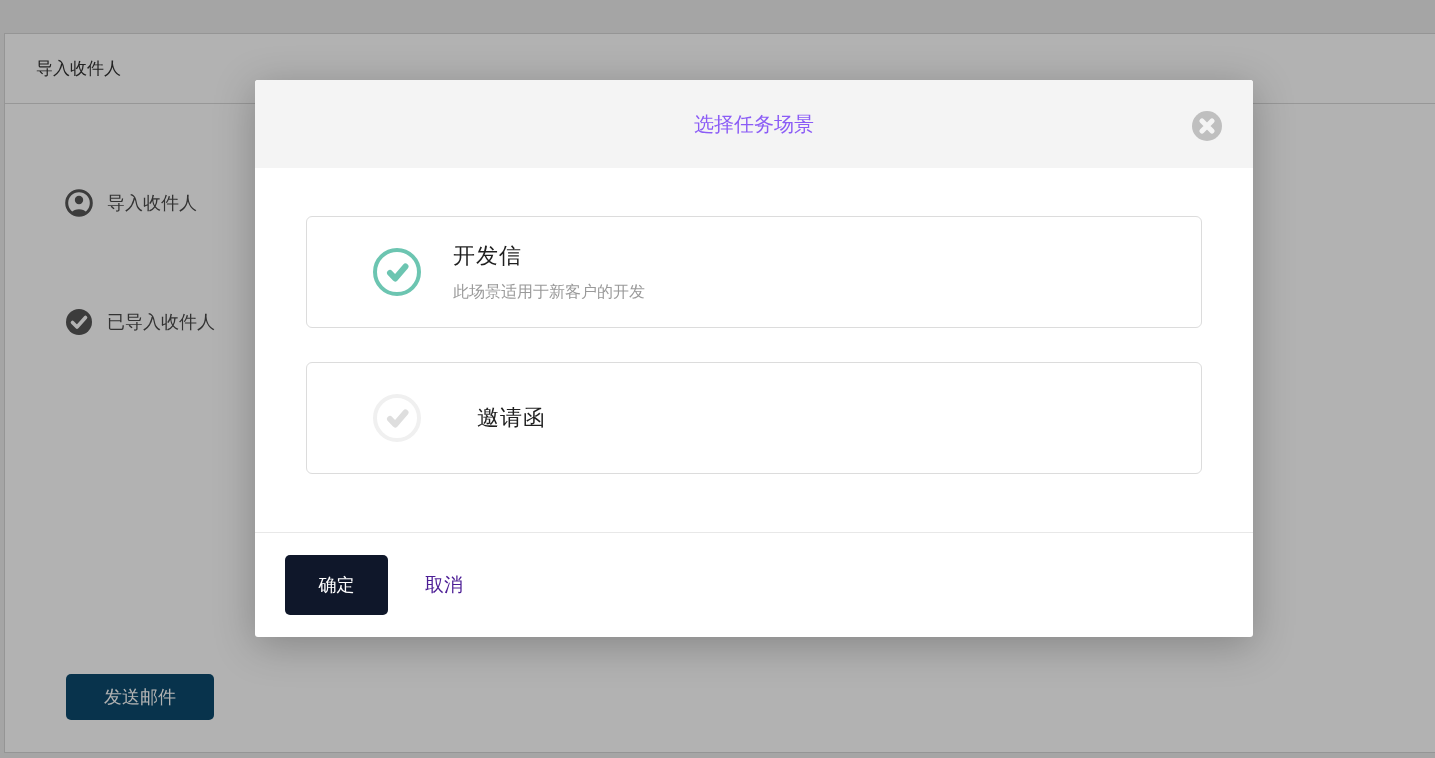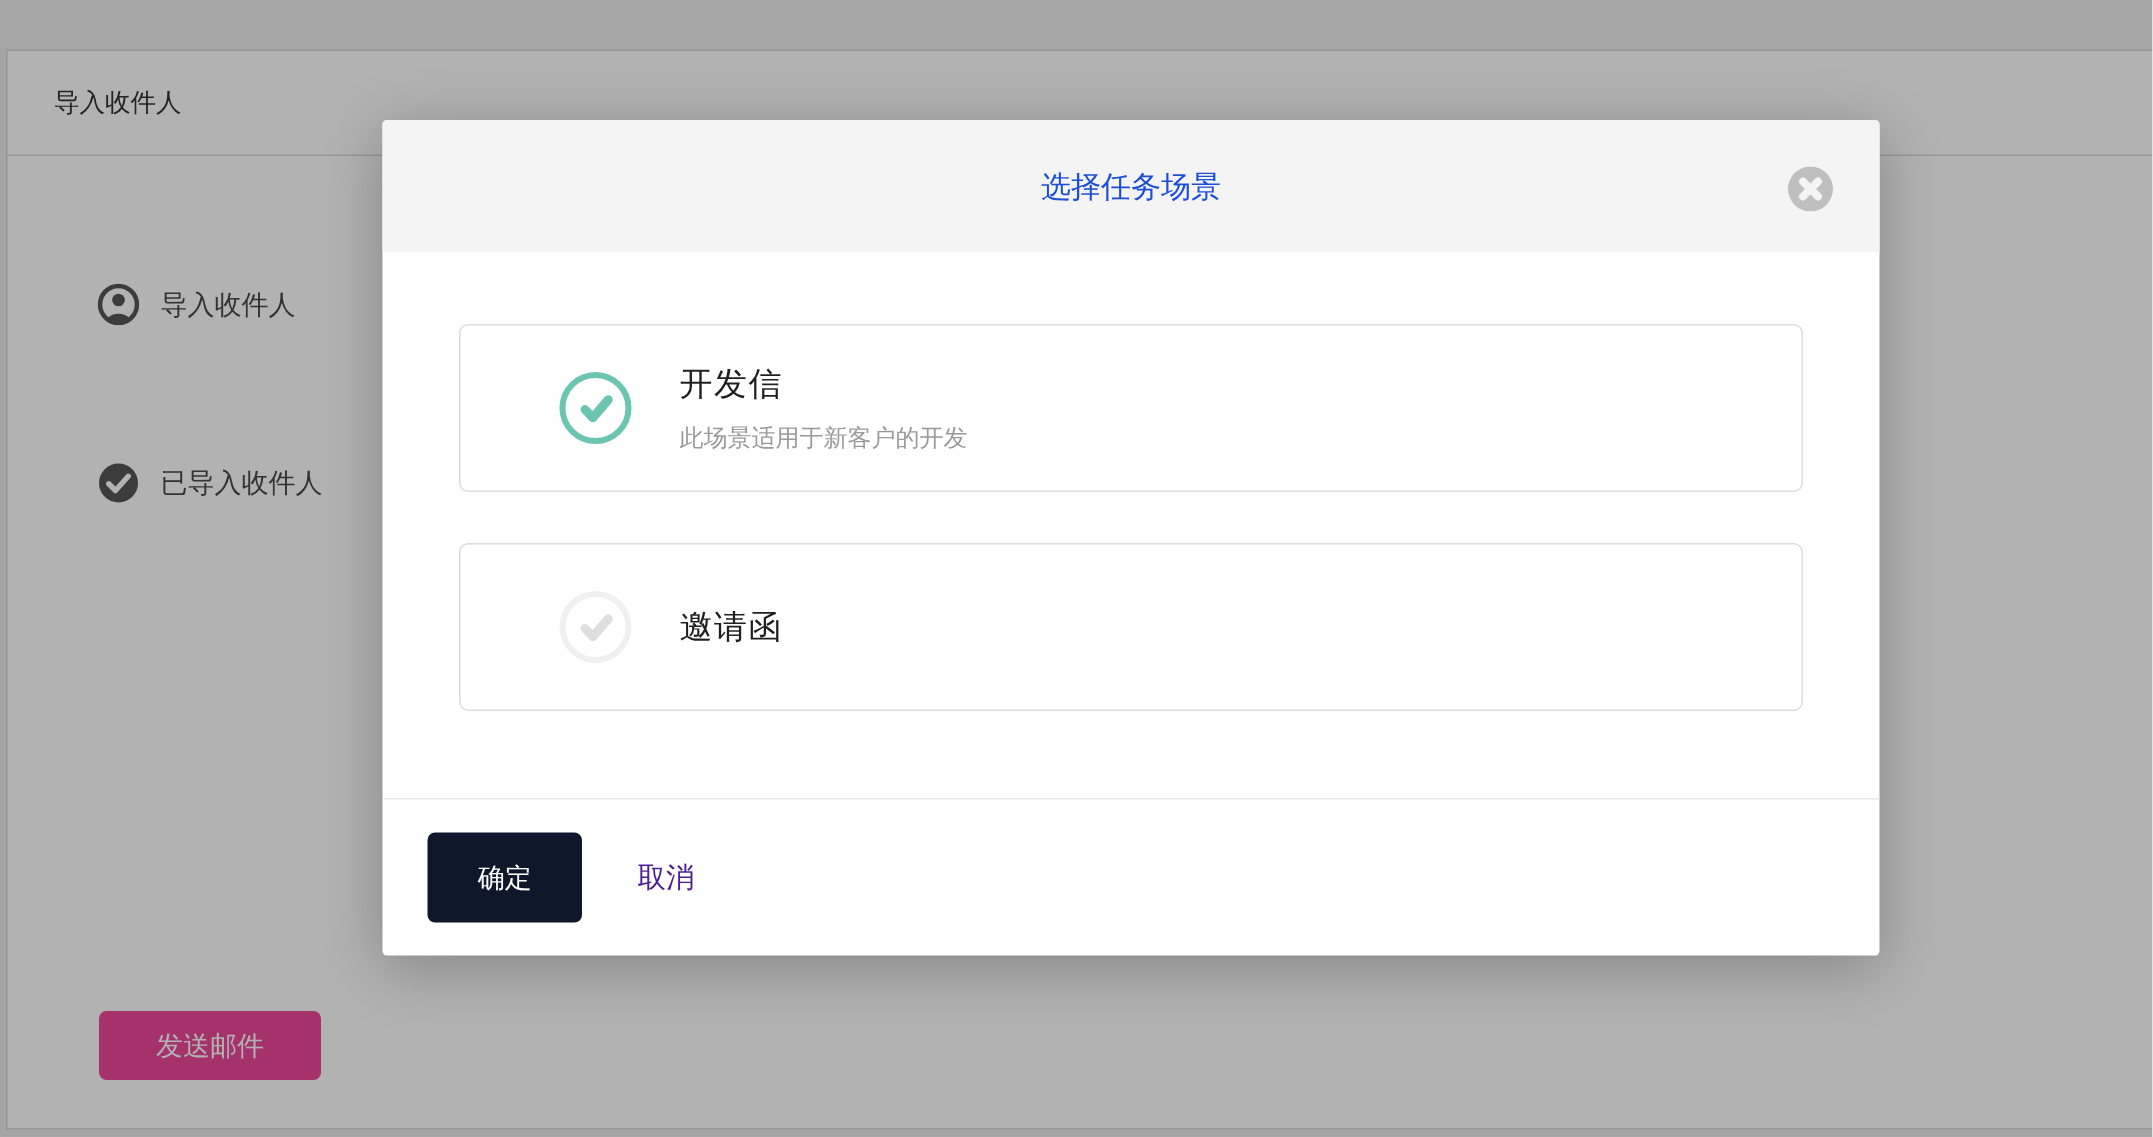--- a/index.html
+++ b/index.html
@@ -19,50 +19,50 @@
     border-bottom:1px solid #d9d9d9;
     font-size:17px; color:#333;
   }
   .bg-row { position:absolute; left:60px; display:flex; align-items:center; }
   .bg-row.row1 { top:155px; }
   .bg-row.row2 { top:274px; }
   .bg-row .icon { width:28px; height:28px; flex:0 0 28px; }
   .bg-row .lbl { margin-left:14px; font-size:18px; color:#4a4a4a; }
   .send-btn {
     position:absolute; left:61px; top:640px; width:148px; height:46px;
-    background:#ec4899; color:#fff; font-size:18px;
+    background:#0c4a6e; color:#fff; font-size:18px;
     border:none; border-radius:5px;
     display:flex; align-items:center; justify-content:center;
     font-family:"Liberation Sans", sans-serif;
   }
   
   .overlay { position:absolute; inset:0; background:rgba(0,0,0,0.30); }
   
   .modal {
     position:absolute; left:255px; top:80px; width:998px; height:557px;
     background:#fff; border-radius:3px;
     box-shadow:0 8px 40px rgba(0,0,0,0.25);
   }
   .modal-header {
     position:relative; height:88px; background:#f4f4f4;
     border-radius:3px 3px 0 0;
     display:flex; align-items:center; justify-content:center;
   }
-  .modal-title { font-size:20px; color:#1d4ed8; }
+  .modal-title { font-size:20px; color:#8b5cf6; }
   .close-btn {
     position:absolute; right:31px; top:31px; width:30px; height:30px;
     border:none; background:transparent; padding:0; cursor:pointer;
   }
   .modal-body { padding:48px 51px 0 51px; }
   .option-card {
     height:112px; border:1px solid #dcdcdc; border-radius:6px;
     display:flex; align-items:center; padding-left:66px;
     background:#fff; cursor:pointer;
   }
-  .option-card + .option-card { margin-top:34px; }
+  .option-card + .option-card { margin-top:34px;gap:24px; }
   .check-circle {
     width:48px; height:48px; flex:0 0 48px; border-radius:50%;
     border:4px solid #6cc5b1; color:#6cc5b1;
     display:flex; align-items:center; justify-content:center;
   }
   .check-circle.unselected { border-color:#f0f0f0; color:#dedede; }
   .option-text { margin-left:32px; }
   .option-title { font-size:22px; font-weight:500; color:#1f1f1f; letter-spacing:1px; }
   .option-desc { margin-top:11px; font-size:16px; color:#9a9a9a; }
   .modal-footer {

